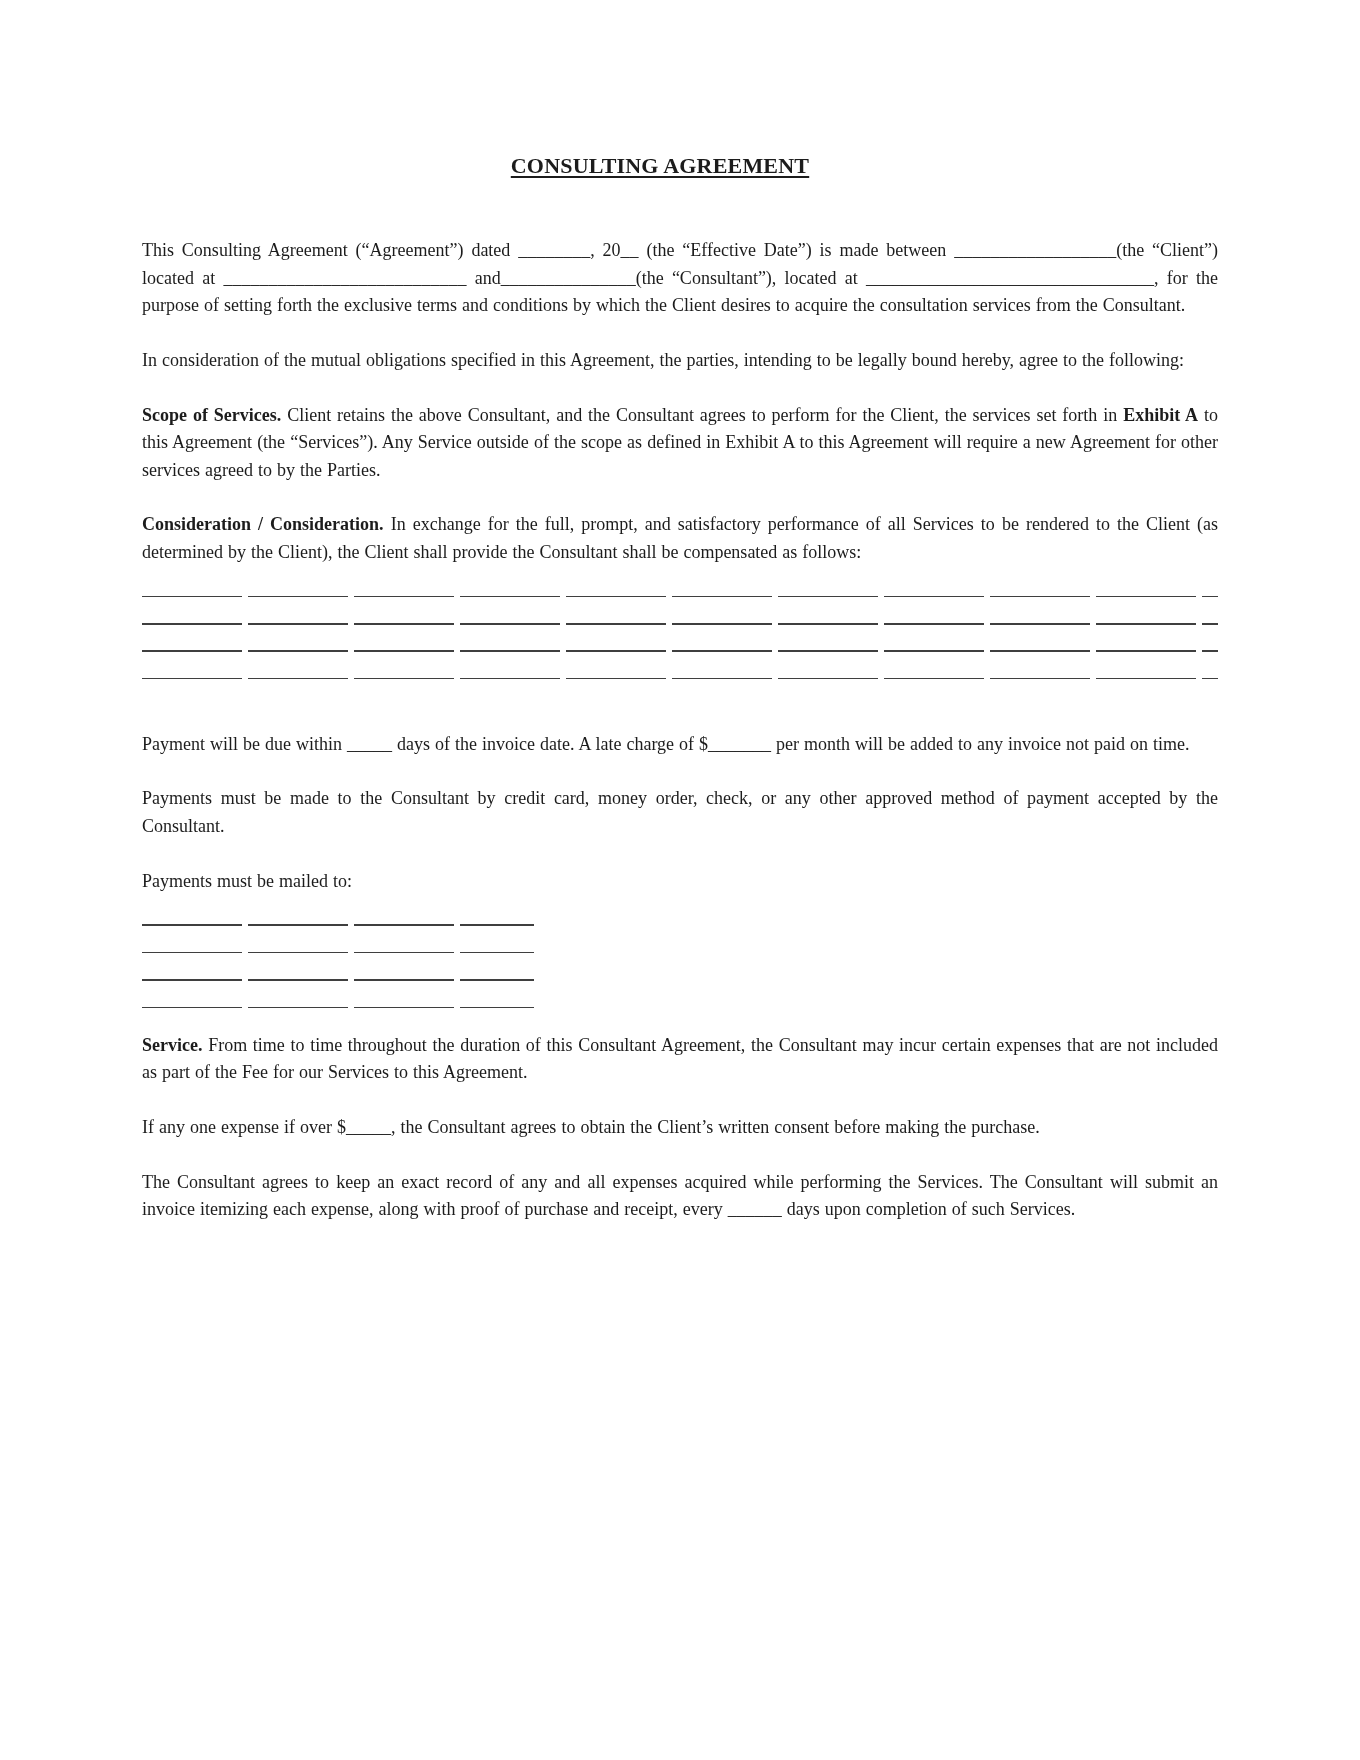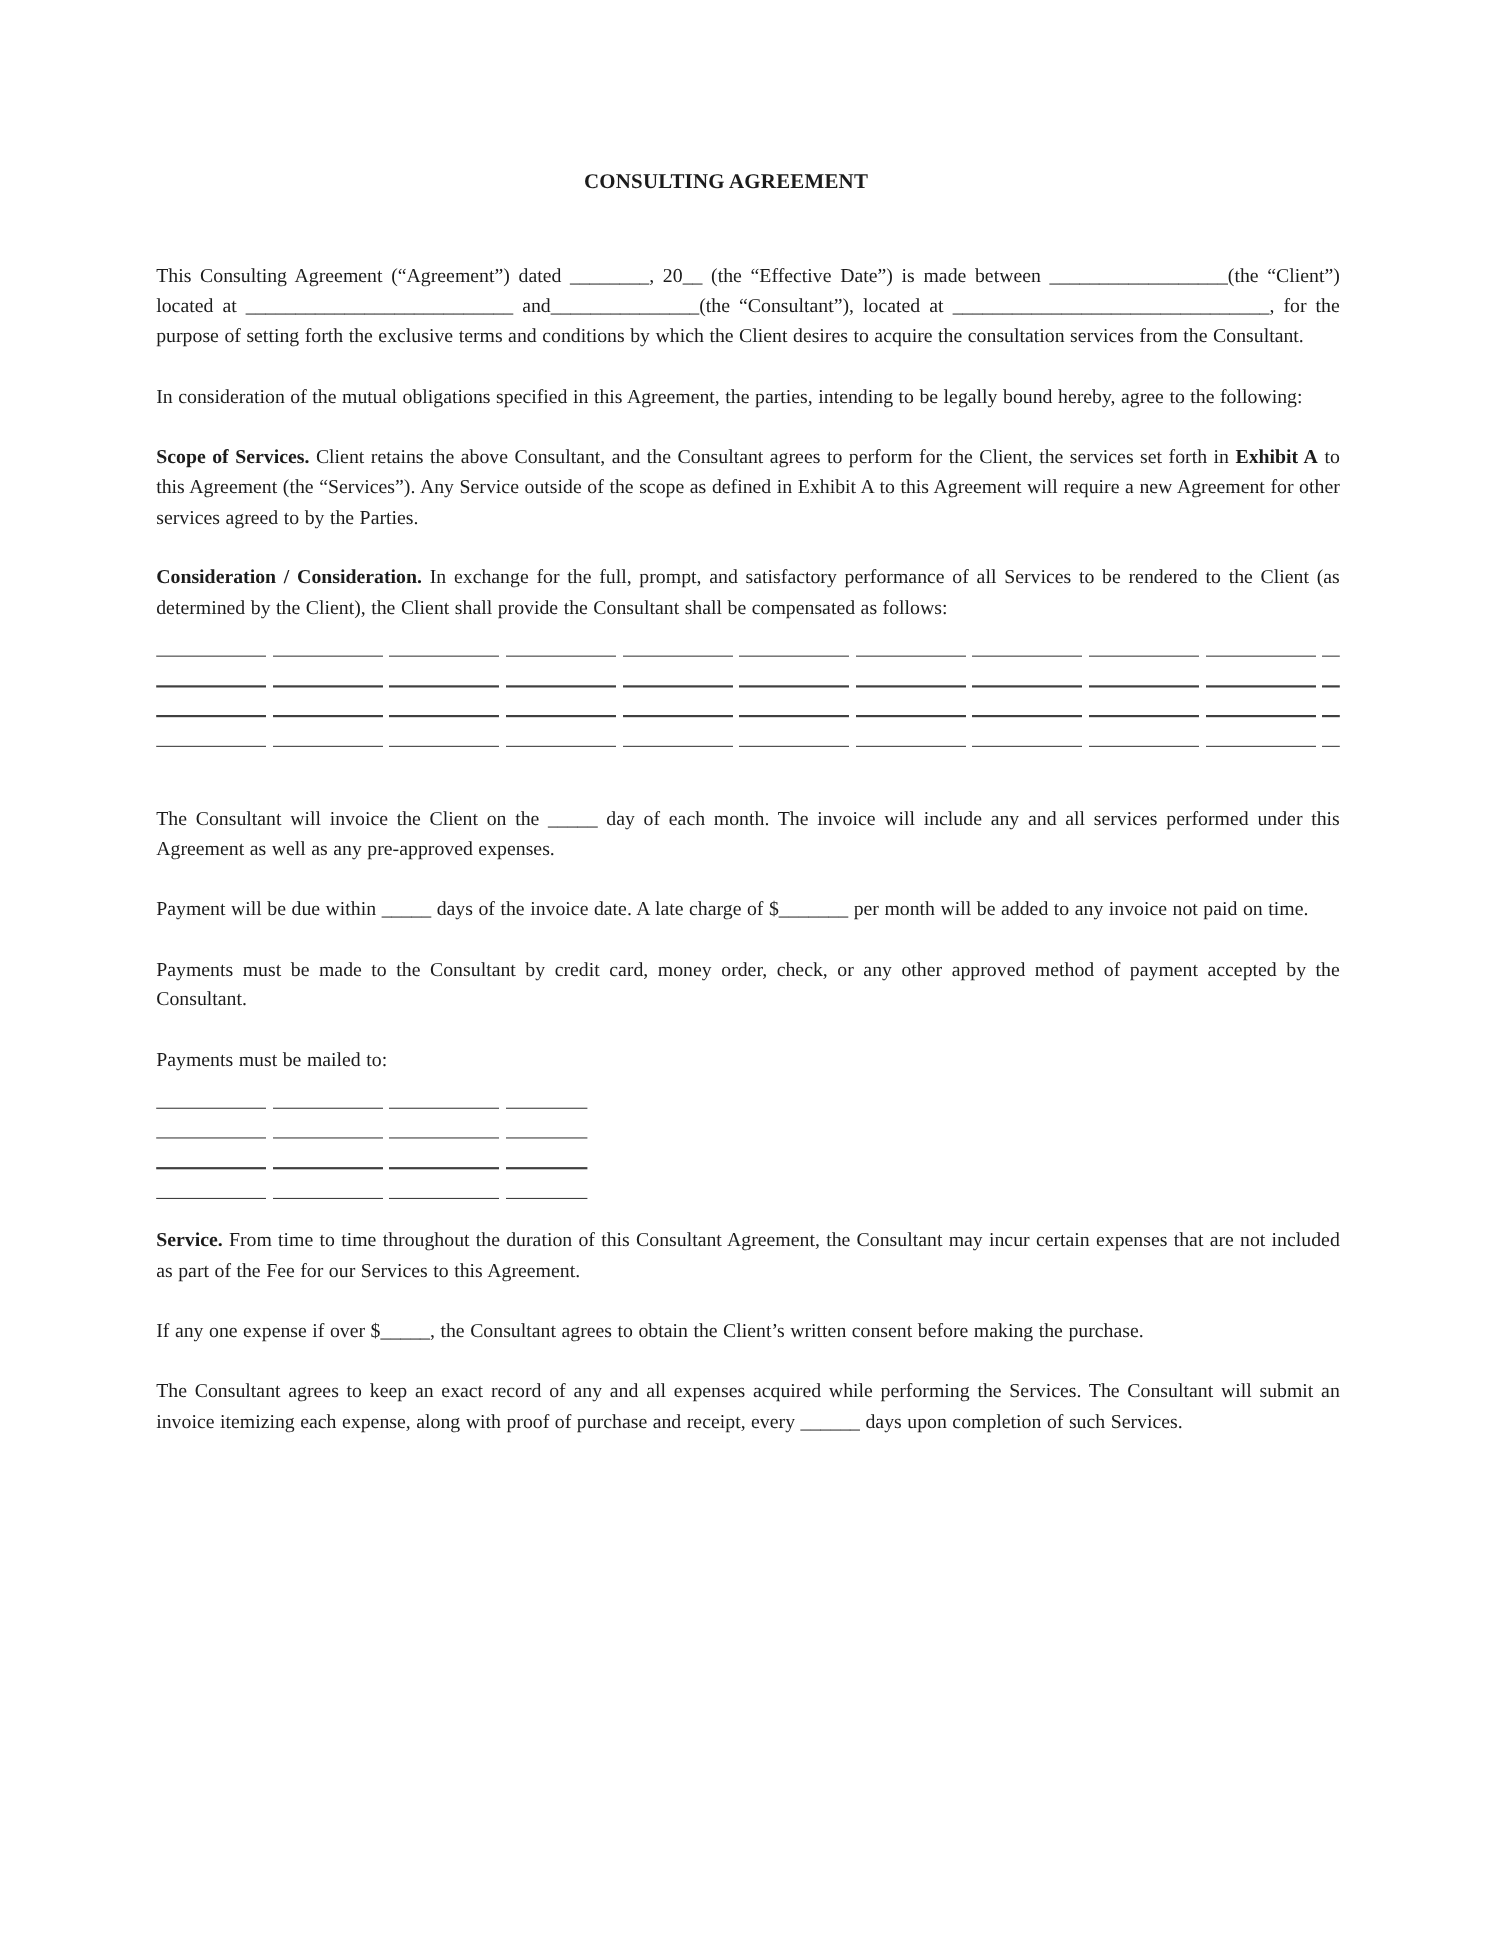--- a/index.html
+++ b/index.html
@@ -18,24 +18,25 @@
     font-family: "Liberation Serif", "DejaVu Serif", serif;
     color: #1c1c1c;
   }
   .content {
     position: absolute;
     left: 142px;
     top: 152px;
     width: 1076px;
   }
   .doc-title {
-    font-size: 19px;
+    font-size: 22px;
     line-height: 27.4px;
     font-weight: bold;
     text-align: center;
+    text-decoration: underline;
     text-decoration-thickness: 2px;
     text-underline-offset: 3px;
     margin: 0 40px 58px 0;
     letter-spacing: 0.2px;
   }
   .para {
     font-size: 18px;
     line-height: 27.4px;
     text-align: justify;
     margin: 0 0 27.4px 0;
@@ -80,21 +81,20 @@
 
     <p class="para"><span class="b">Consideration / Consideration.</span><span> In exchange for the full, prompt, and satisfactory performance of all Services to be rendered to the Client (as determined by the Client), the Client shall provide the Consultant shall be compensated as follows:</span></p>
 
     <div class="blank-group full-group group-after-gap">
         <div class="blank-row w-full"></div>
         <div class="blank-row w-full"></div>
         <div class="blank-row w-full"></div>
         <div class="blank-row w-full"></div>
       </div>
 
-    <p class="para"><span>The Consultant will invoice the Client on the _____ day of each month. The invoice will include any and all services performed under this Agreement as well as any pre-approved expenses.</span></p>
 
     <p class="para"><span>Payment will be due within _____ days of the invoice date. A late charge of $_______ per month will be added to any invoice not paid on time.</span></p>
 
     <p class="para"><span>Payments must be made to the Consultant by credit card, money order, check, or any other approved method of payment accepted by the Consultant.</span></p>
 
     <p class="para"><span>Payments must be mailed to:</span></p>
 
     <div class="blank-group short-group group-after-gap">
         <div class="blank-row w-short"></div>
         <div class="blank-row w-short"></div>

